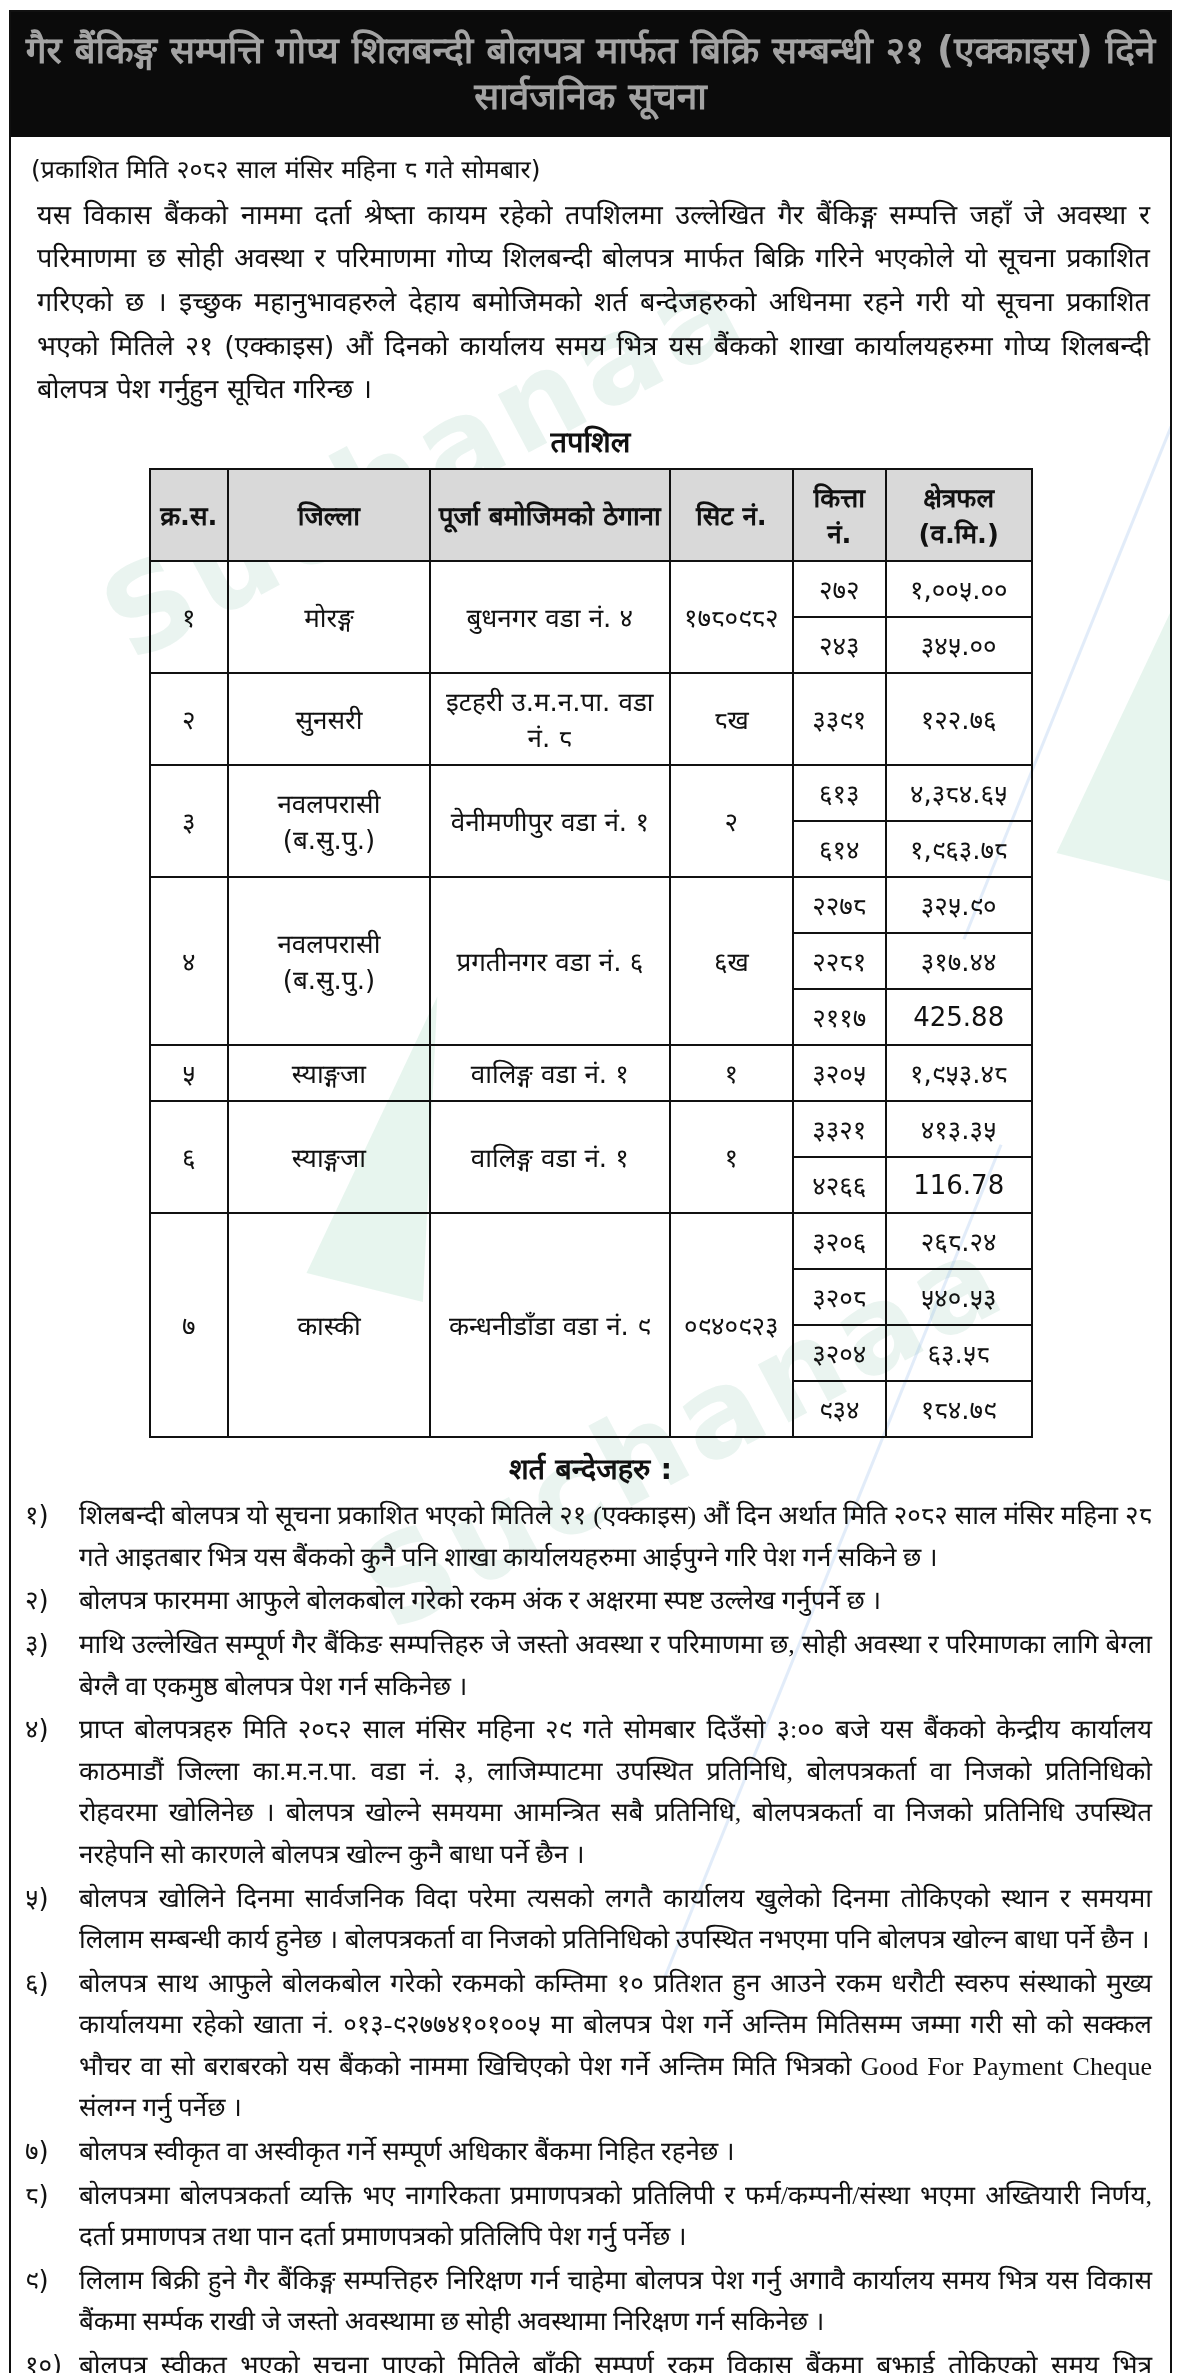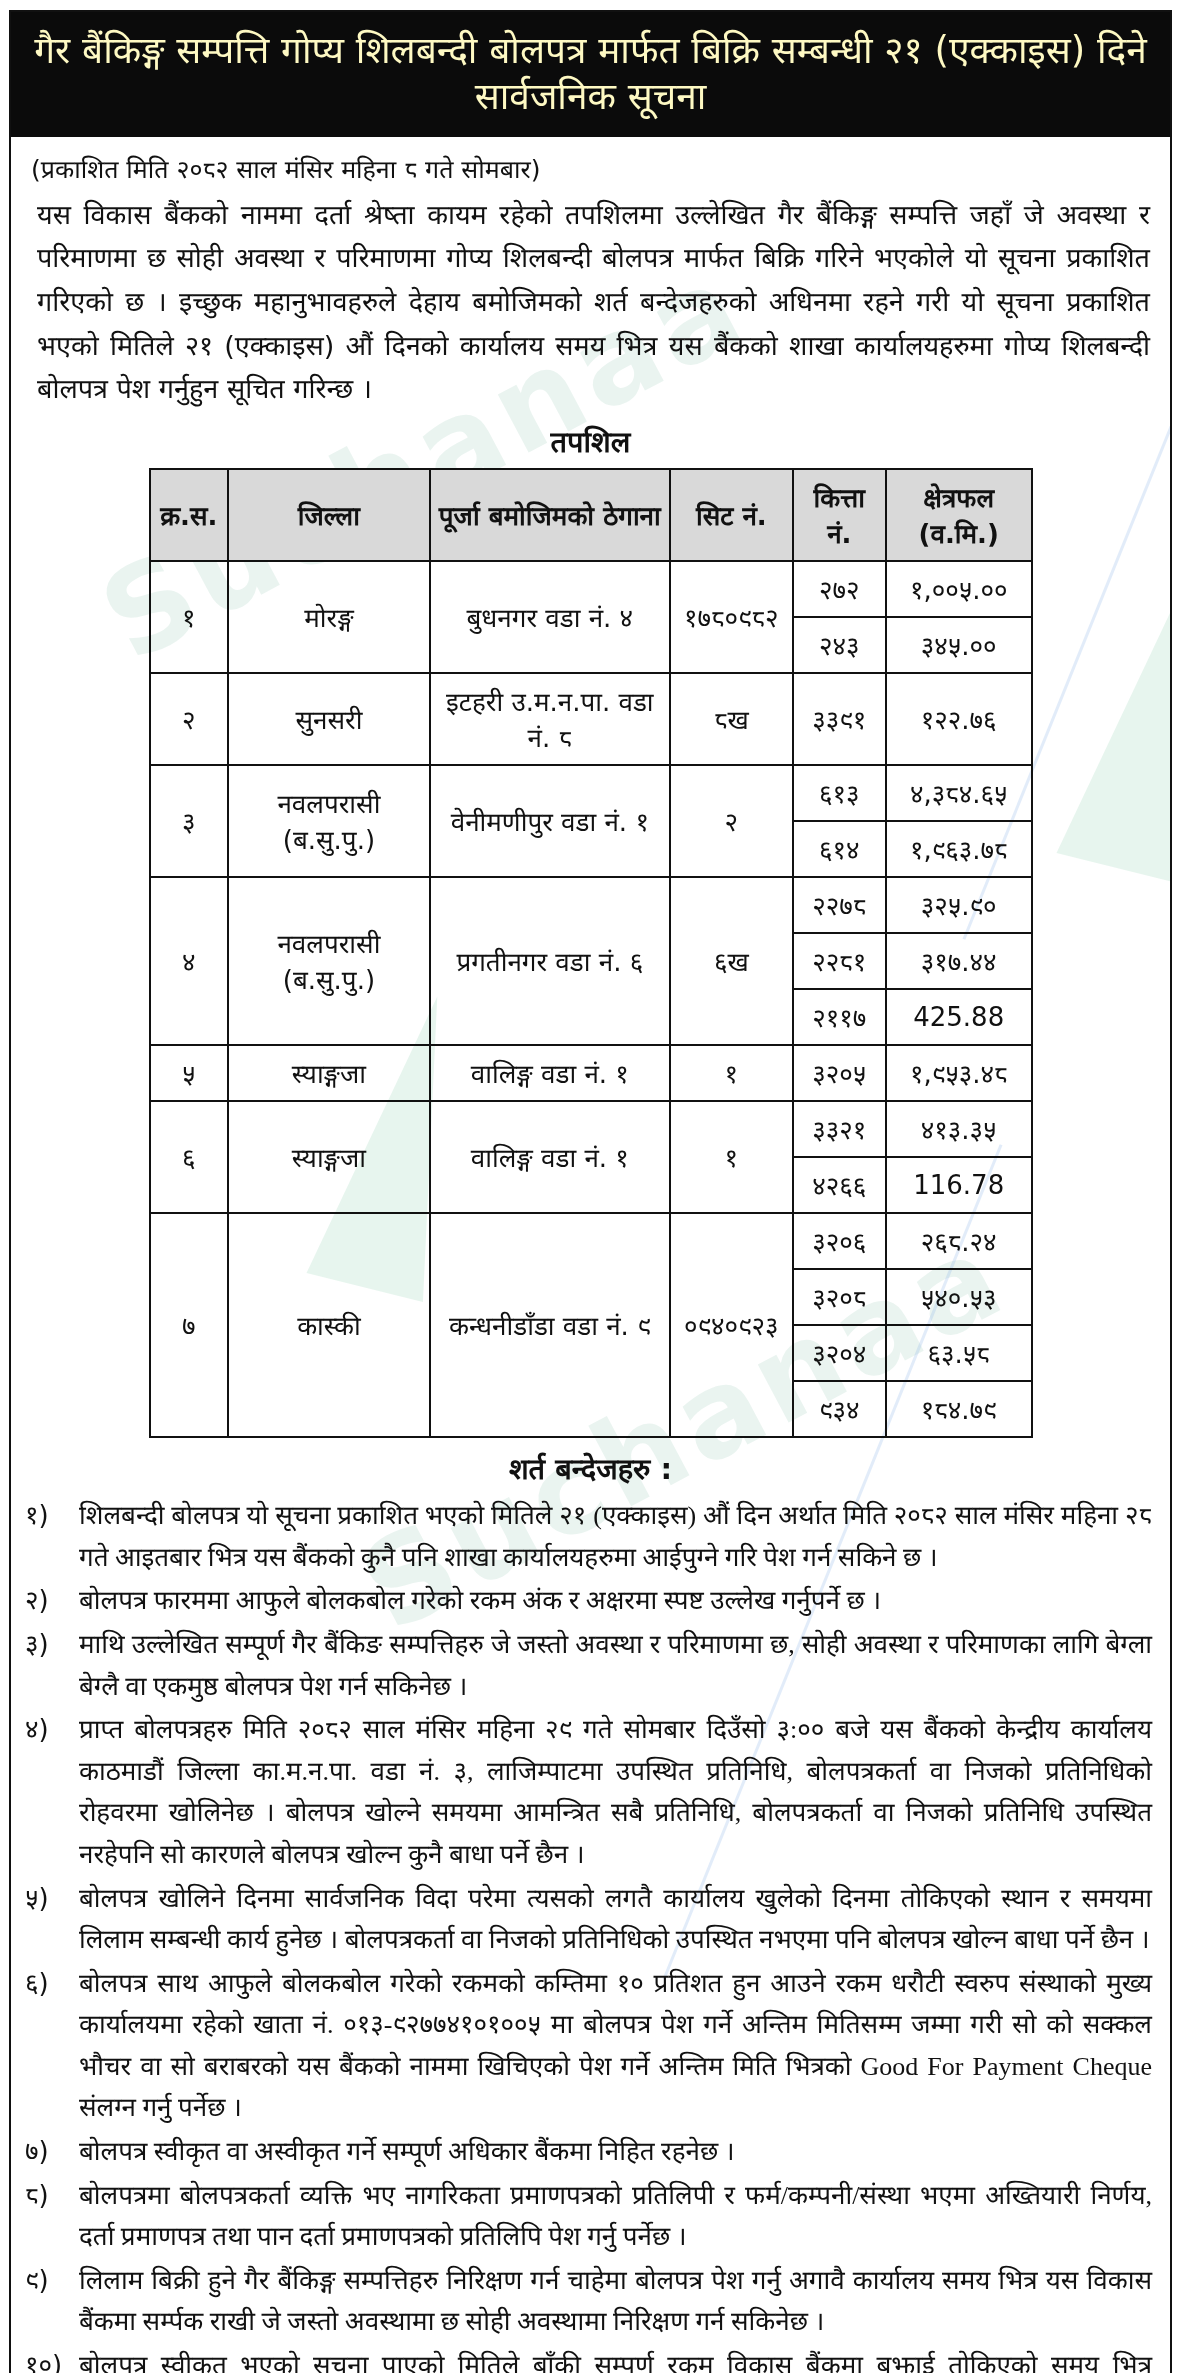--- a/index.html
+++ b/index.html
@@ -23,22 +23,22 @@
   .wm-swoosh{
     width:0;height:0;border-left:60px solid transparent;border-right:60px solid transparent;
     border-bottom:300px solid rgba(120,200,160,0.18);transform:rotate(14deg);
   }
   .wm-streak{
     width:3px;height:900px;background:rgba(140,180,230,0.25);transform:rotate(22deg);
   }
   .content{position:relative;z-index:1;}
 
   .title-bar{
-    background:#0b0b0b;color:#fef9c3;text-align:center;
-    font-size:37px;font-weight:normal;line-height:1.25;
+    background:#0b0b0b;color:#a3a3a3;text-align:center;
+    font-size:37px;font-weight:bold;line-height:1.25;
     padding:16px 10px;letter-spacing:0;
   }
   .published{
     text-align:left;font-size:25px;margin:14px 20px 6px 20px;
   }
   .intro{
     font-size:27px;line-height:1.62;text-align:justify;
     margin:8px 20px 4px 26px;
   }
   .section-heading{

